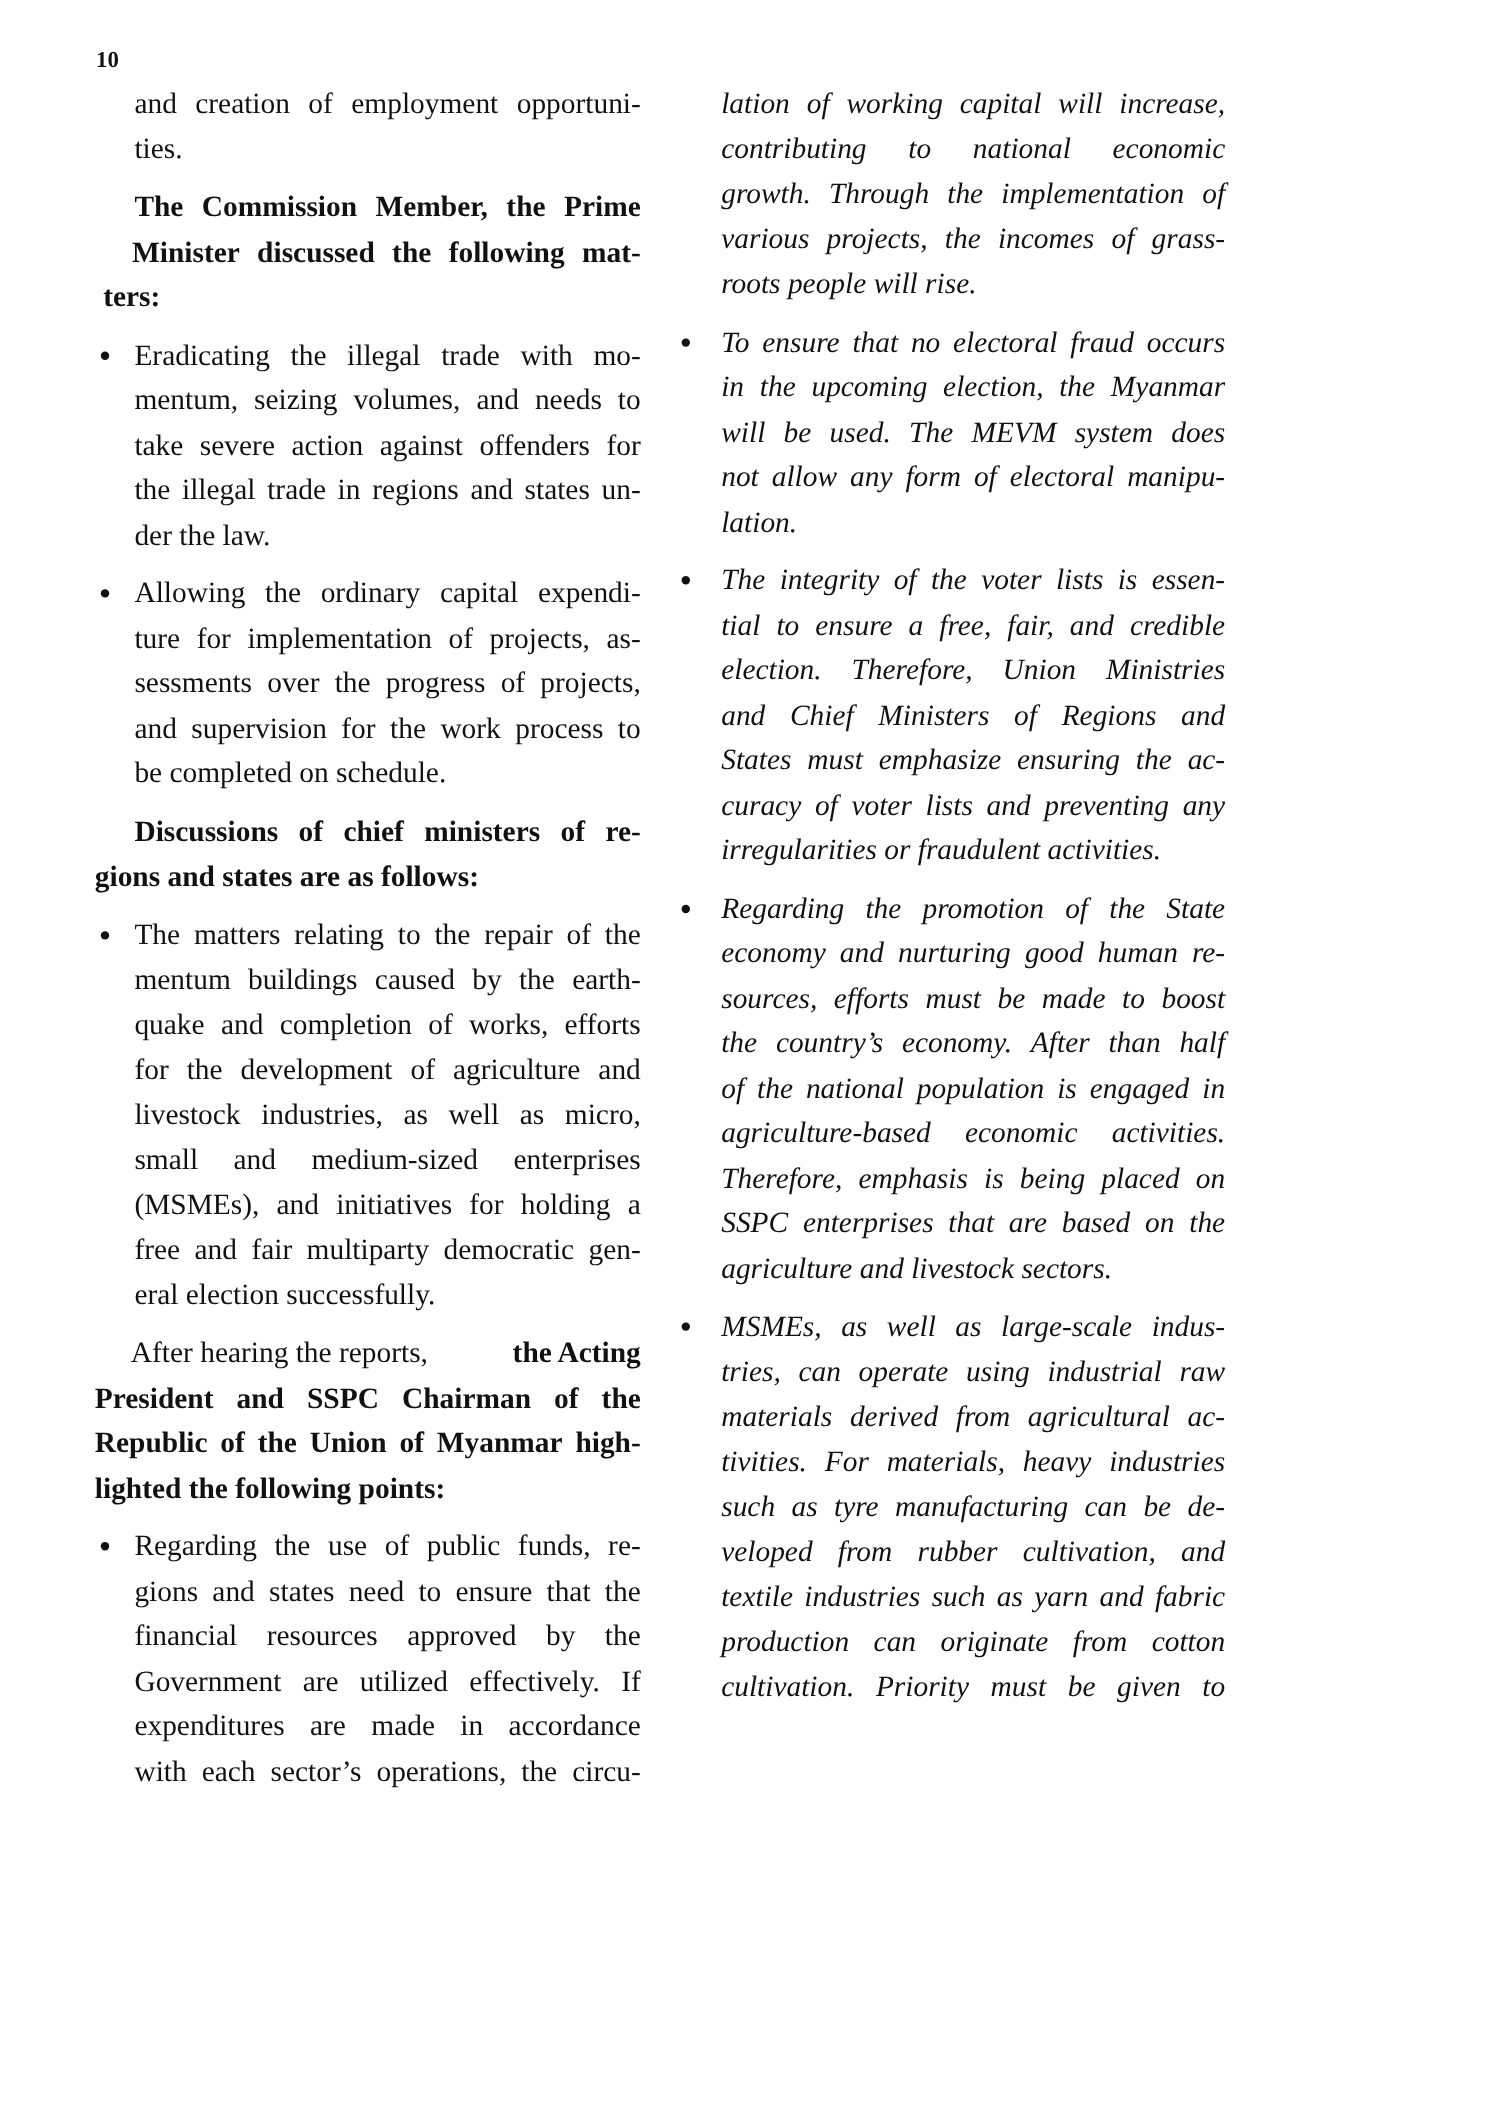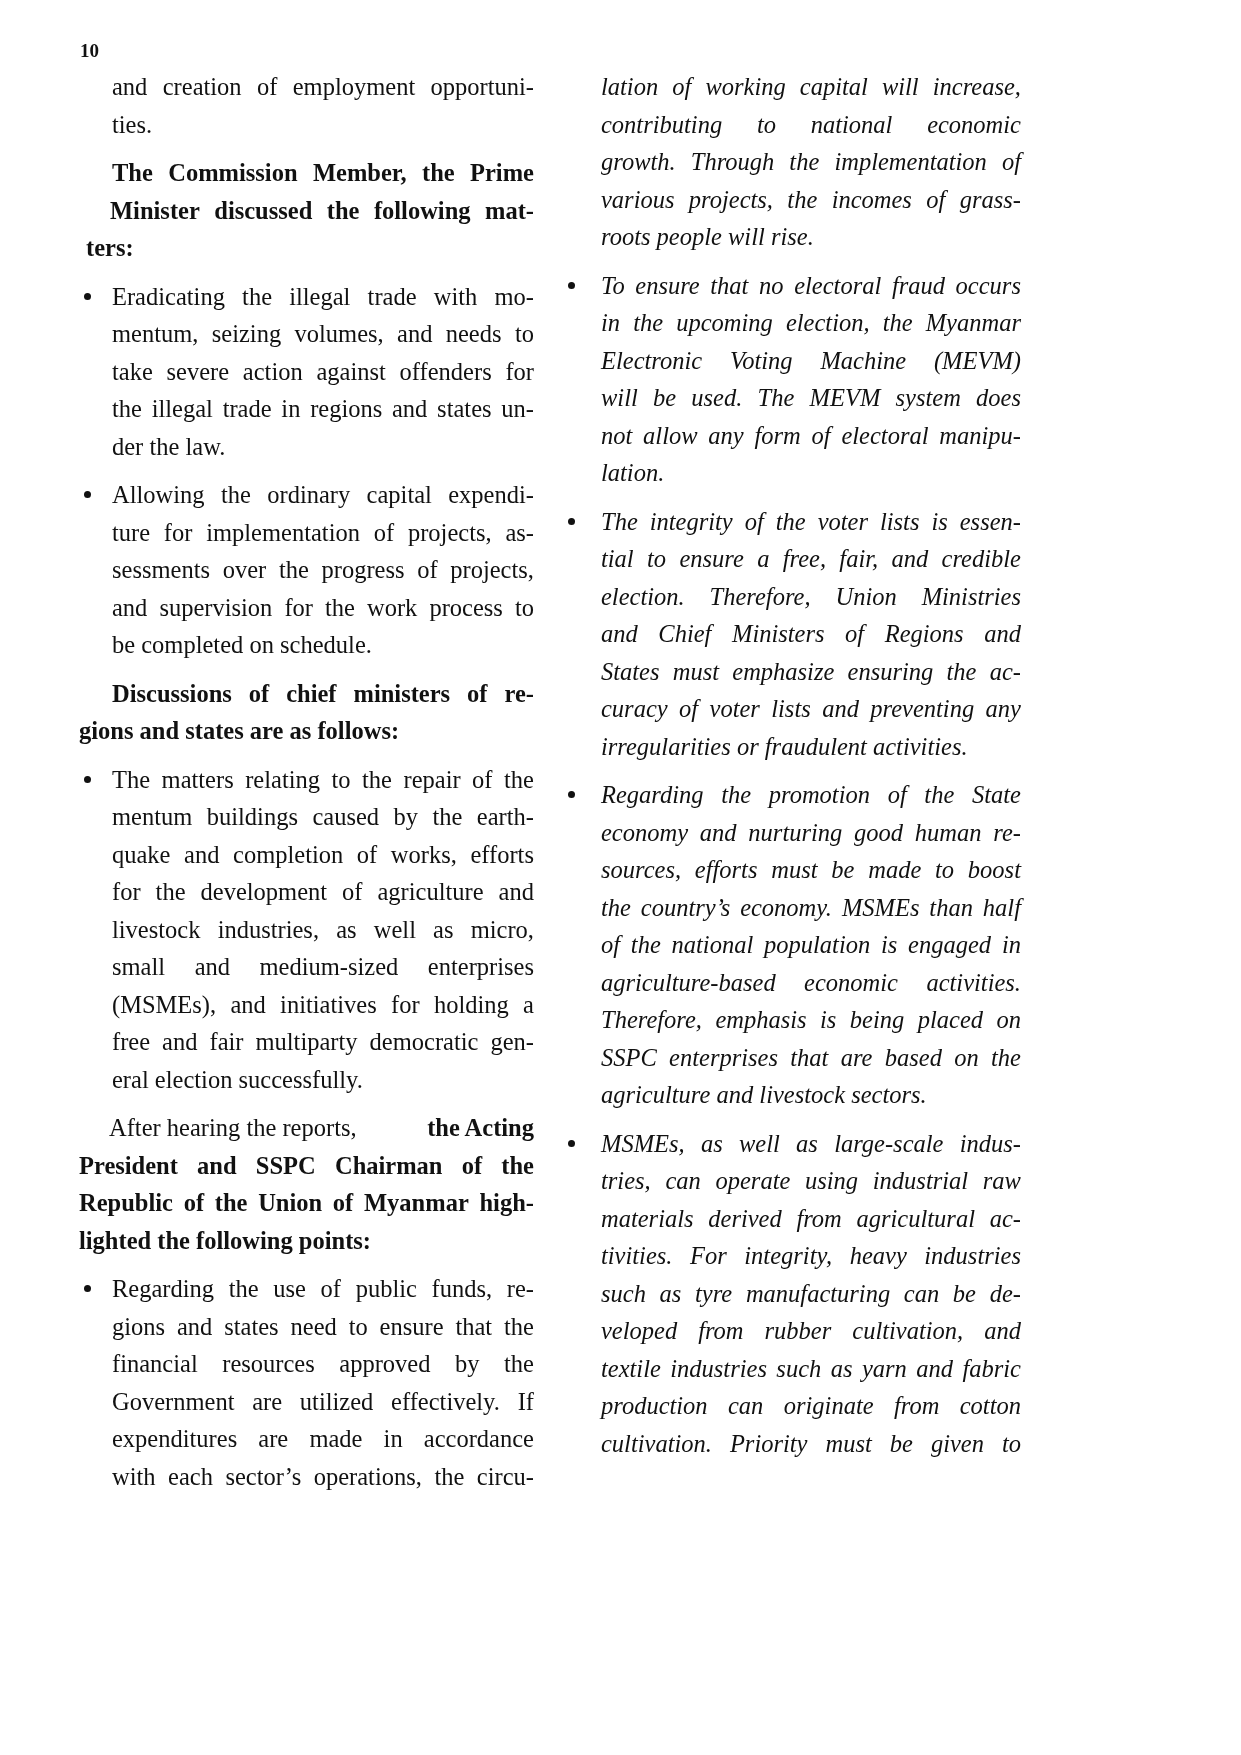--- a/index.html
+++ b/index.html
@@ -348,26 +348,20 @@
       </div>
     <div class="jline">
         <span class="w">in</span>
         <span class="w">the</span>
         <span class="w">upcoming</span>
         <span class="w">election,</span>
         <span class="w">the</span>
         <span class="w">Myanmar</span>
       </div>
     <div class="jline">
-        <span class="w">Electronic</span>
-        <span class="w">Voting</span>
-        <span class="w">Machine</span>
-        <span class="w">(MEVM)</span>
-      </div>
-    <div class="jline">
         <span class="w">will</span>
         <span class="w">be</span>
         <span class="w">used.</span>
         <span class="w">The</span>
         <span class="w">MEVM</span>
         <span class="w">system</span>
         <span class="w">does</span>
       </div>
     <div class="jline">
         <span class="w">not</span>
@@ -463,21 +457,21 @@
         <span class="w">must</span>
         <span class="w">be</span>
         <span class="w">made</span>
         <span class="w">to</span>
         <span class="w">boost</span>
       </div>
     <div class="jline">
         <span class="w">the</span>
         <span class="w">country’s</span>
         <span class="w">economy.</span>
-        <span class="w">MSMEs</span>
+        <span class="w">After</span>
         <span class="w">than</span>
         <span class="w">half</span>
       </div>
     <div class="jline">
         <span class="w">of</span>
         <span class="w">the</span>
         <span class="w">national</span>
         <span class="w">population</span>
         <span class="w">is</span>
         <span class="w">engaged</span>
@@ -530,21 +524,21 @@
     <div class="jline">
         <span class="w">materials</span>
         <span class="w">derived</span>
         <span class="w">from</span>
         <span class="w">agricultural</span>
         <span class="w">ac-</span>
       </div>
     <div class="jline">
         <span class="w">tivities.</span>
         <span class="w">For</span>
-        <span class="w">integrity,</span>
+        <span class="w">materials,</span>
         <span class="w">heavy</span>
         <span class="w">industries</span>
       </div>
     <div class="jline">
         <span class="w">such</span>
         <span class="w">as</span>
         <span class="w">tyre</span>
         <span class="w">manufacturing</span>
         <span class="w">can</span>
         <span class="w">be</span>

